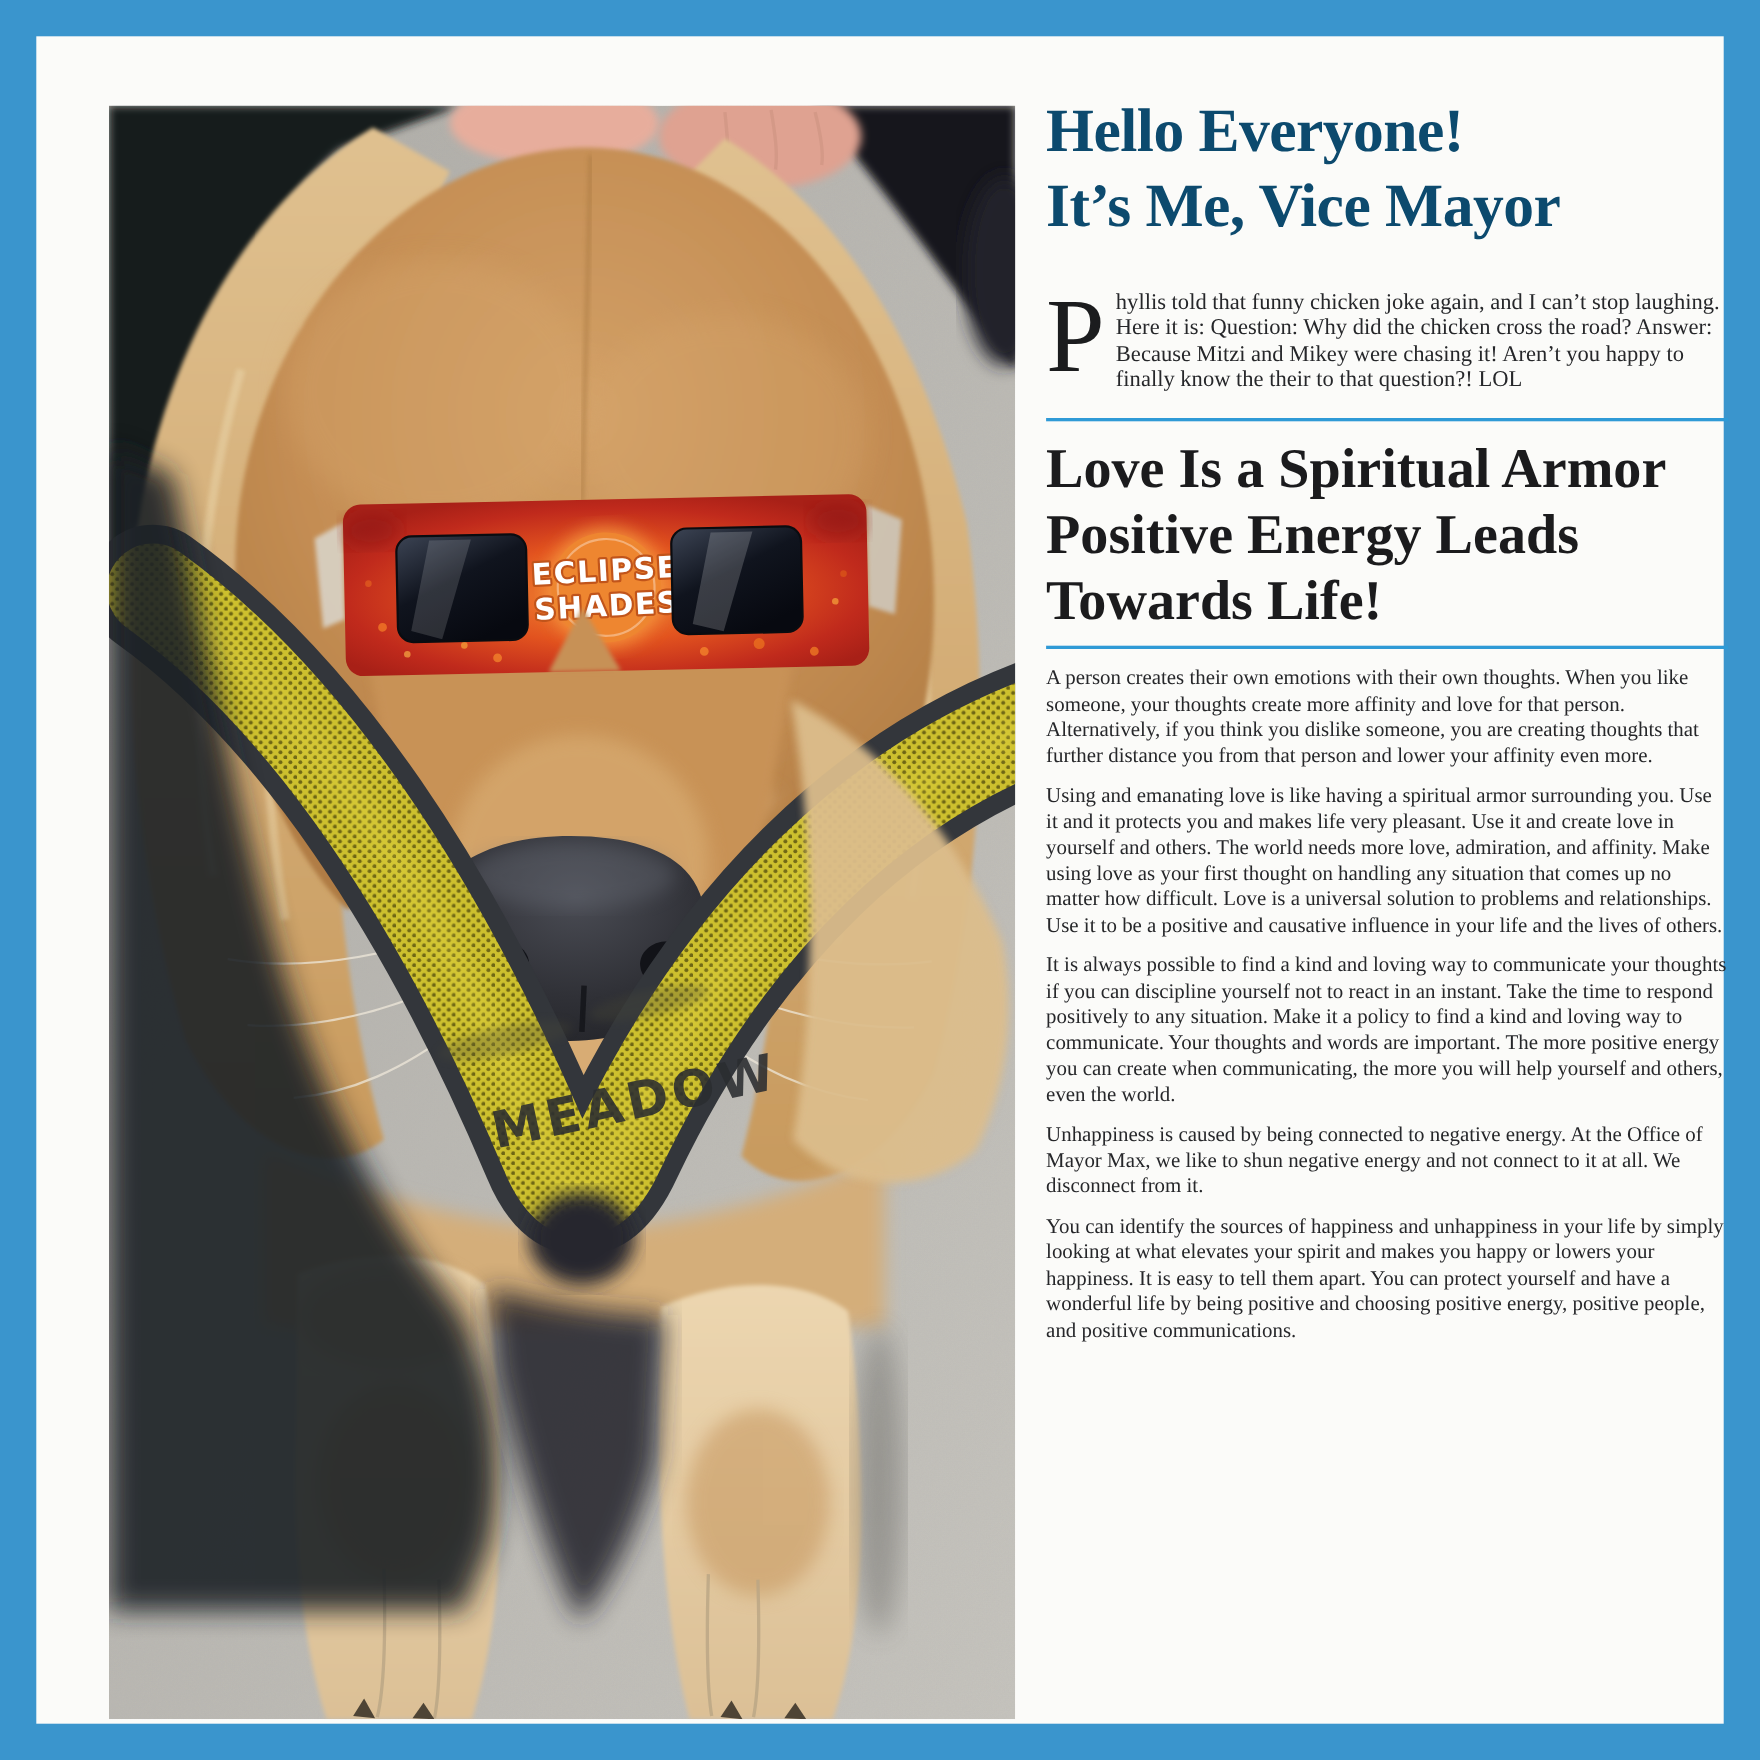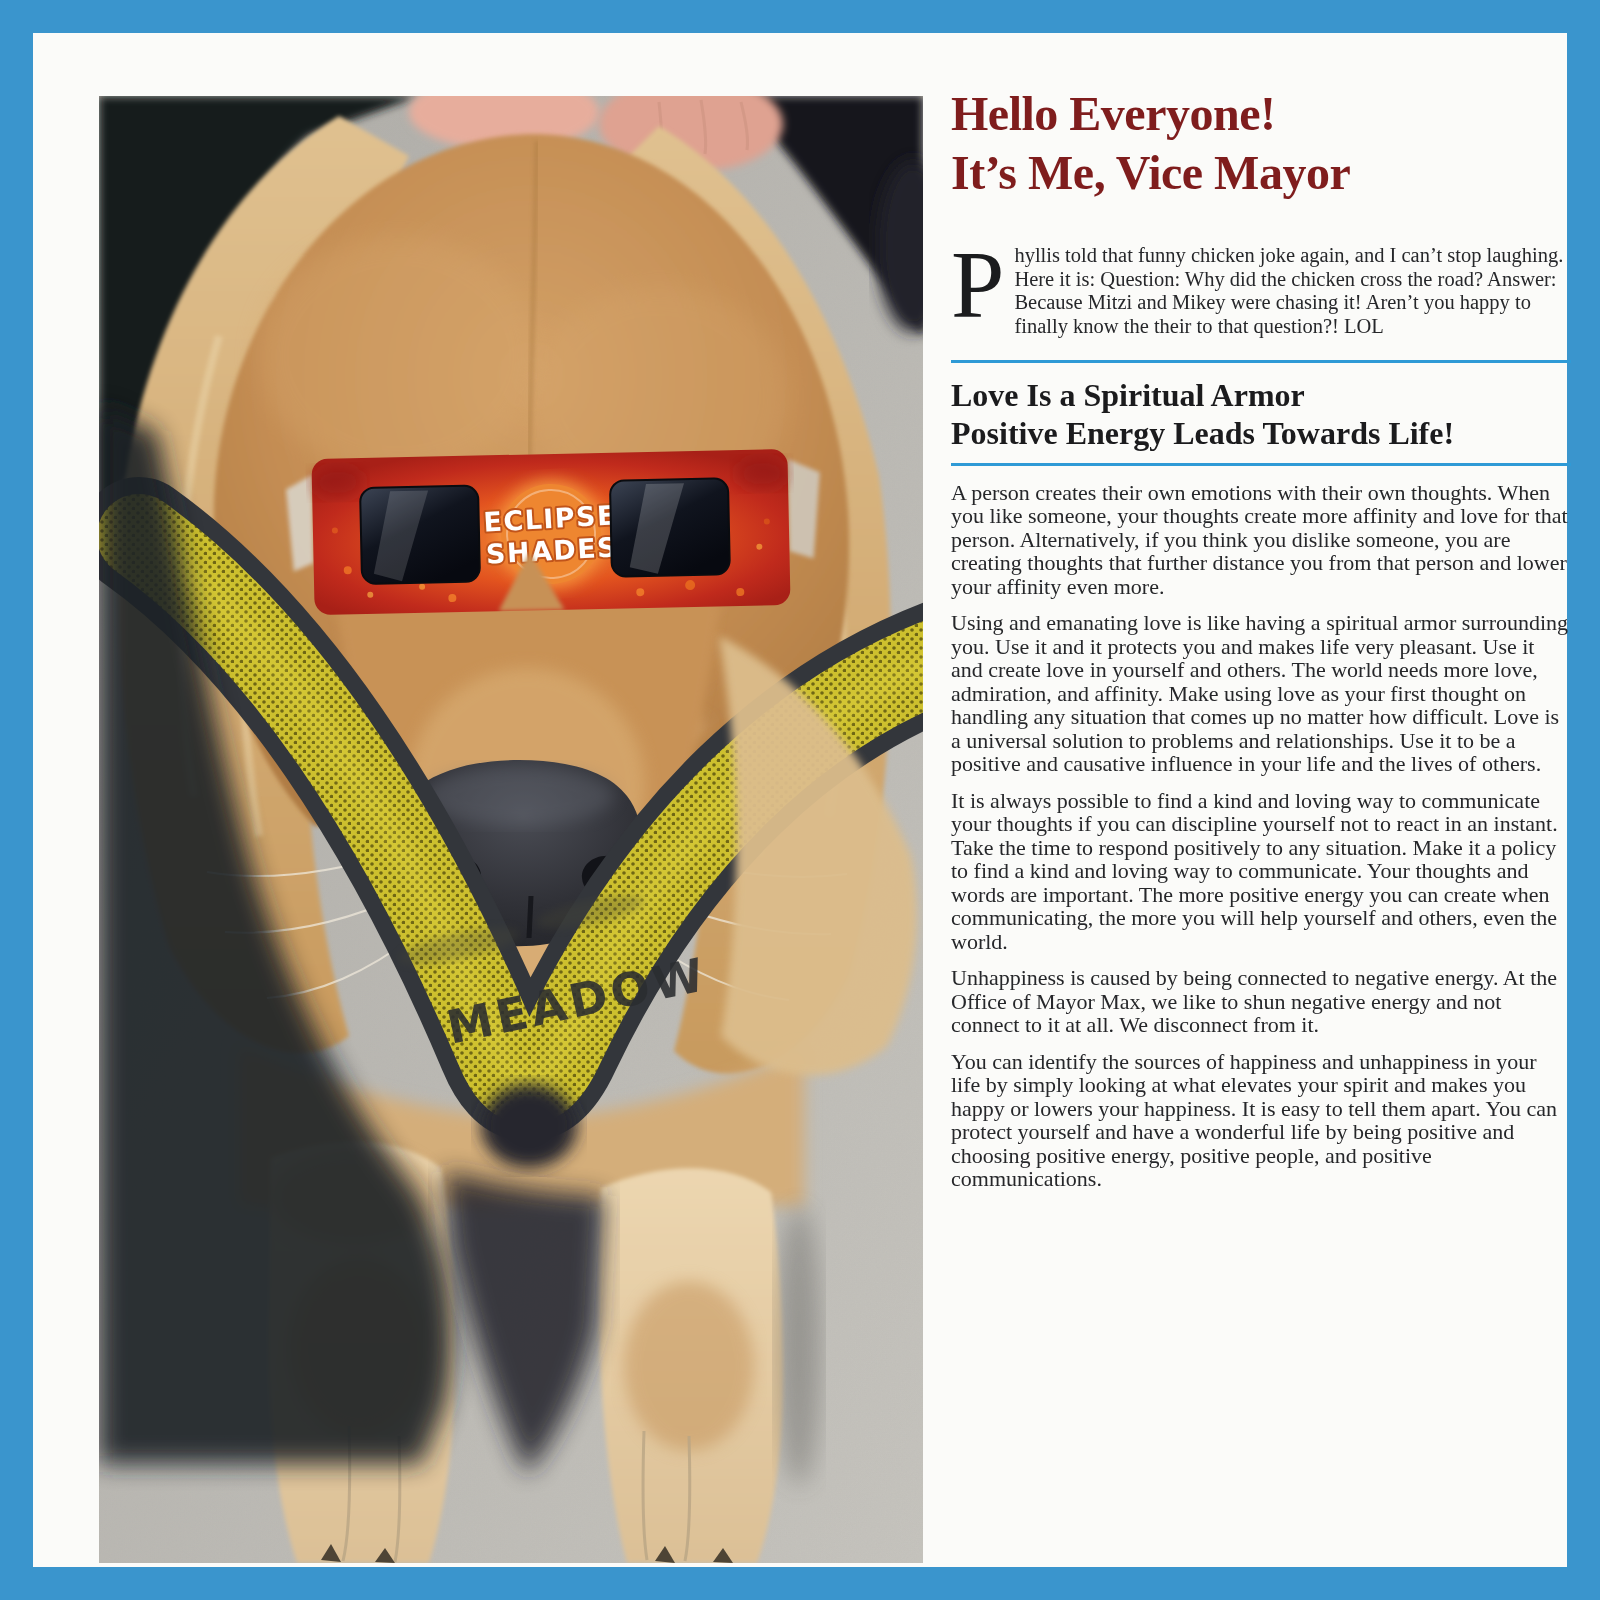--- a/index.html
+++ b/index.html
@@ -2,32 +2,32 @@
 <html><head>
 <meta charset="utf-8">
 <style>
   html,body{margin:0;padding:0;}
   body{width:1600px;height:1600px;position:relative;font-family:"Liberation Serif","DejaVu Serif",serif;}
   .canvas{position:absolute;inset:0;width:1600px;height:1600px;background:#3a95cd;overflow:hidden;}
   .page-inner{position:absolute;left:33px;top:33px;right:33px;bottom:33px;background:#fbfbf9;}
   .photo{position:absolute;left:66px;top:63px;width:824px;height:1467px;margin:0;overflow:hidden;}
   .photo svg{display:block;width:824px;height:1467px;}
   .content{position:absolute;left:918px;top:52px;width:620px;color:#222326;}
-  h1.title{margin:0;font-size:48px;line-height:1.22;font-weight:700;color:#7f1d1d;letter-spacing:-0.5px;}
+  h1.title{margin:0;font-size:56px;line-height:1.22;font-weight:700;color:#0c4a6e;letter-spacing:-0.5px;}
   h1.title span{display:block;}
   p.intro{margin:12px 0 0 0;font-size:20.5px;line-height:23.5px;color:#26272a;}
   p.intro.first{margin-top:42px;}
   .dropcap{float:left;font-size:96px;line-height:74px;padding:4px 10px 0 0;font-weight:400;color:#1b1c1e;}
   hr.rule{border:none;border-top:3px solid #2f9ad6;margin:0;}
   hr.rule.top{margin-top:22px;}
   hr.rule.bottom{margin-top:10px;}
-  h2.section-heading{margin:14px 0 0 0;font-size:32px;line-height:1.18;font-weight:700;color:#1b1b1d;}
+  h2.section-heading{margin:14px 0 0 0;font-size:51px;line-height:1.18;font-weight:700;color:#1b1b1d;}
   h2.section-heading span{display:block;}
   .paragraphs{margin-top:15px;}
-  .paragraphs p{margin:0 0 13px 0;font-size:22px;line-height:23.5px;color:#26272a;}
+  .paragraphs p{margin:0 0 13px 0;font-size:19px;line-height:23.5px;color:#26272a;}
   .svg-label{font-family:"DejaVu Sans","Liberation Sans",sans-serif;}
 </style>
 </head>
 <body>
 
 <div class="canvas">
   <div class="page-inner">
 
     <figure class="photo">
       <svg viewBox="0 0 824 1467" preserveAspectRatio="none">

